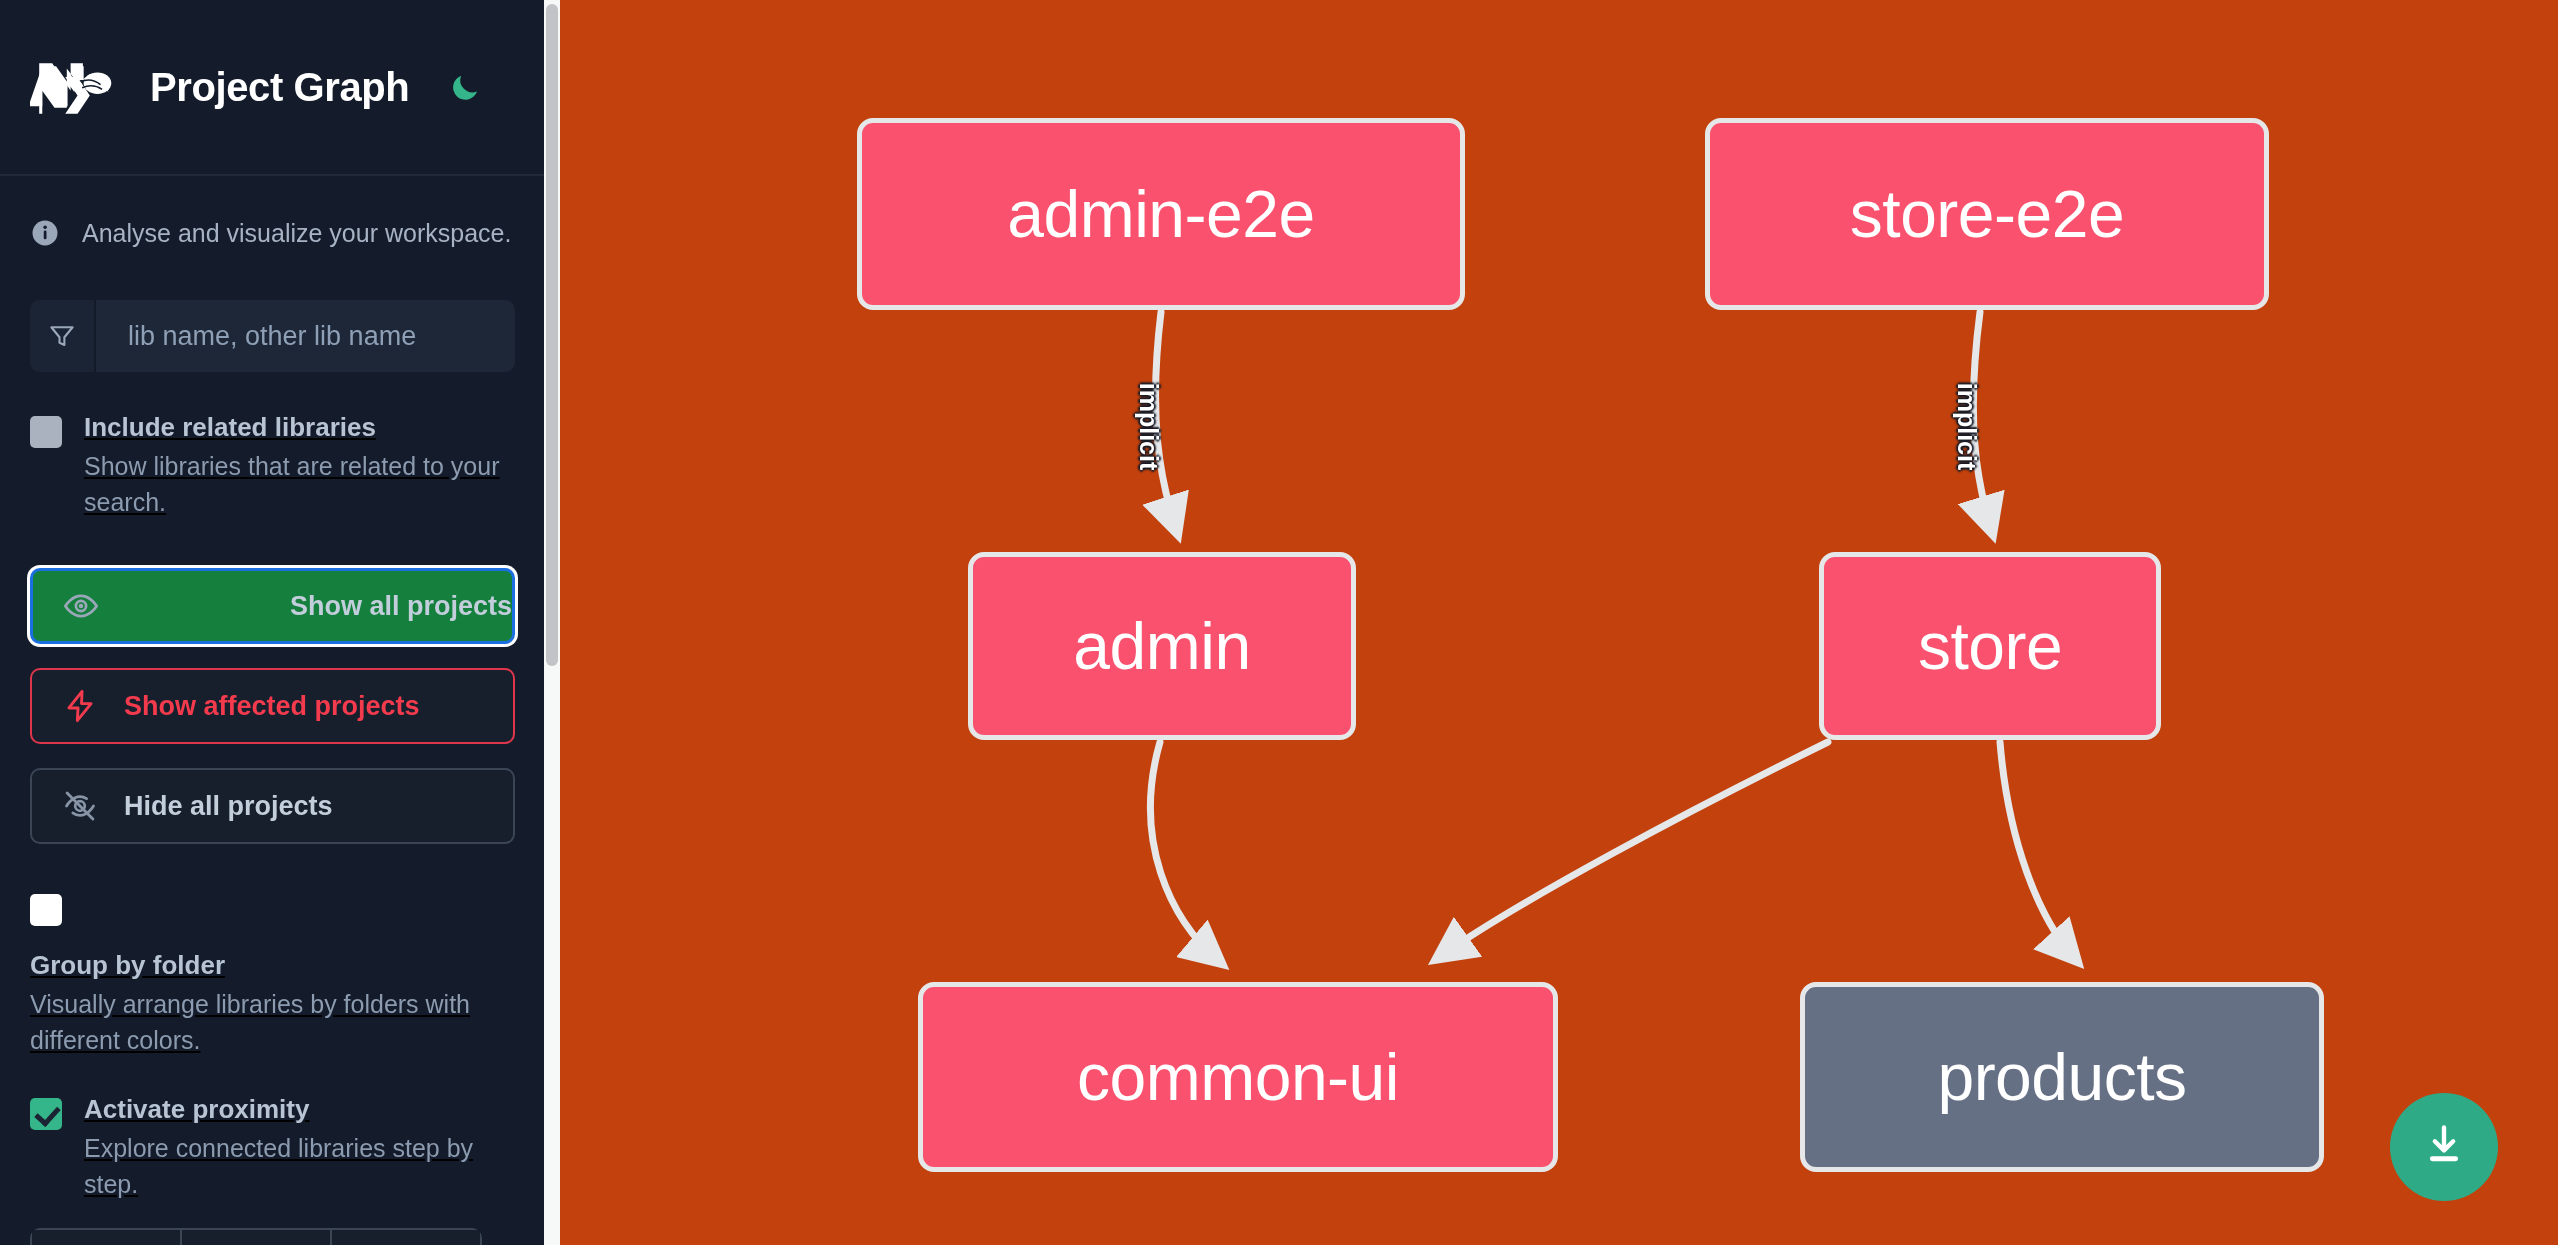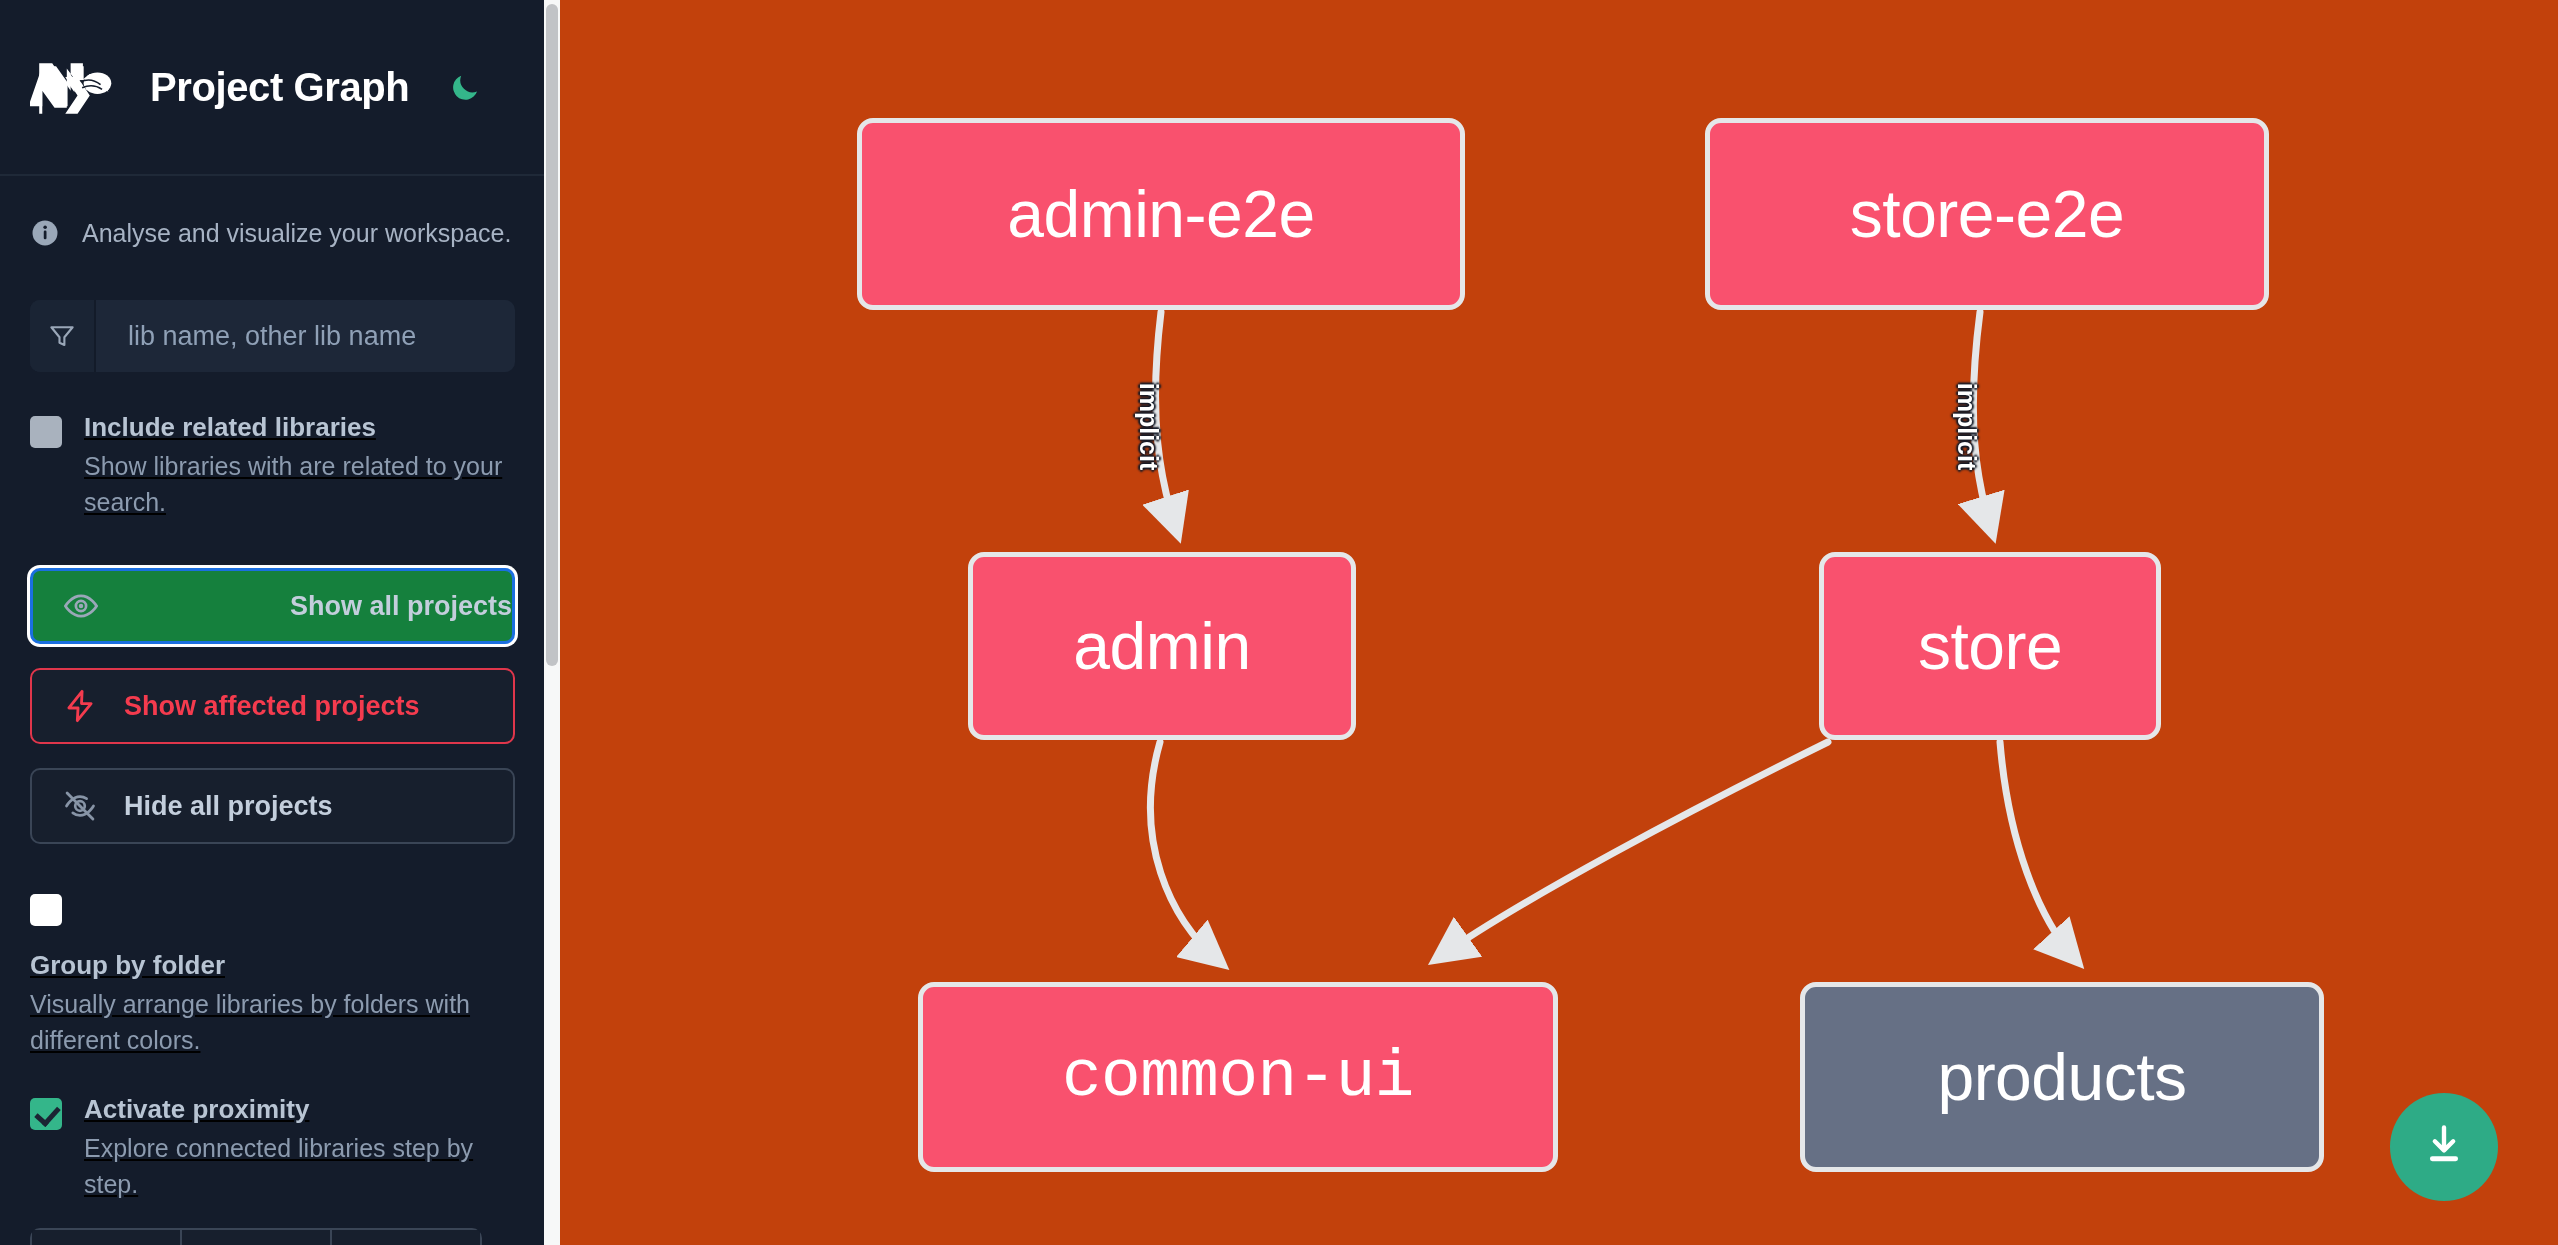--- a/index.html
+++ b/index.html
@@ -326,21 +326,21 @@
             <path d="M3.5 5h17l-6.6 8v6.2L10 17.4V13L3.5 5z" fill="none" stroke="#9AA7B8" stroke-width="1.7" stroke-linejoin="round"></path>
           </svg>
         </span>
         <input class="search-input" type="text" placeholder="lib name, other lib name" style="">
       </div>
 
       <div class="cb-row">
         <span class="cb-box plain"></span>
         <span class="cb-texts">
           <span class="cb-label">Include related libraries</span>
-          <span class="cb-desc">Show libraries with are related to your search.</span>
+          <span class="cb-desc">Show libraries that are related to your search.</span>
         </span>
       </div>
 
       <div class="btn-stack">
 
         <div class="gbtn show-all">
           <span class="gbtn-icon">
             <svg viewBox="0 0 24 24" width="36" height="36" aria-hidden="true">
               <path d="M1.6 12S5.5 5.2 12 5.2 22.4 12 22.4 12 18.5 18.8 12 18.8 1.6 12 1.6 12z" fill="none" stroke="#9AA7B8" stroke-width="1.8"></path>
               <circle cx="12" cy="12" r="3.4" fill="none" stroke="#9AA7B8" stroke-width="1.8"></circle>
@@ -431,21 +431,21 @@
     </div>
 
     <div class="node pink" style="left:408px; top:552px; width:388px; height:188px;">
       <span class="node-label">admin</span>
     </div>
 
     <div class="node pink" style="left:1259px; top:552px; width:342px; height:188px;">
       <span class="node-label">store</span>
     </div>
 
-    <div class="node pink" style="left:358px; top:982px; width:640px; height:190px;font-family:Liberation Mono, monospace;">
+    <div class="node pink" style="left:358px; top:982px; width:640px; height:190px;">
       <span class="node-label">common-ui</span>
     </div>
 
     <div class="node gray" style="left:1240px; top:982px; width:524px; height:190px;">
       <span class="node-label">products</span>
     </div>
 
     <div class="edge-label" style="left:545px; top:412px; transform:rotate(90deg);">implicit</div>
     <div class="edge-label" style="left:1363px; top:412px; transform:rotate(90deg);">implicit</div>
 

